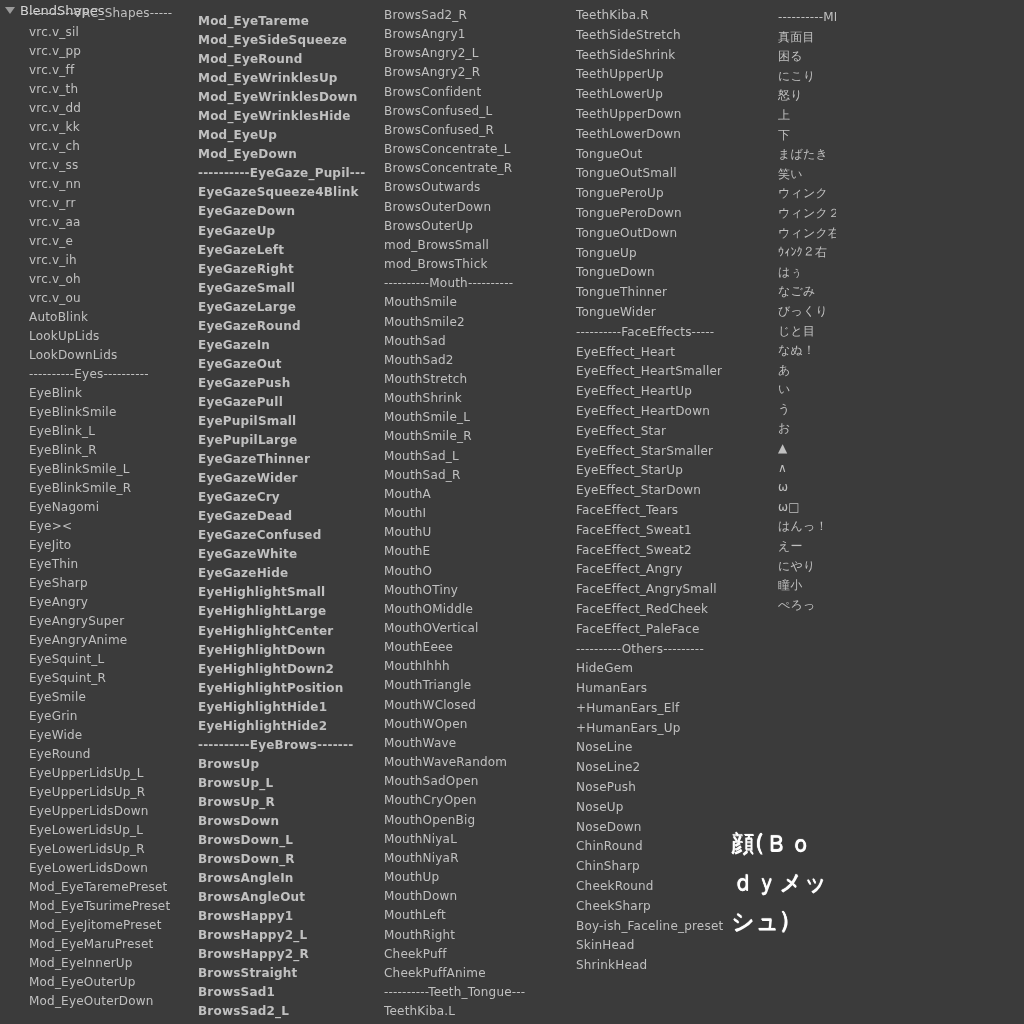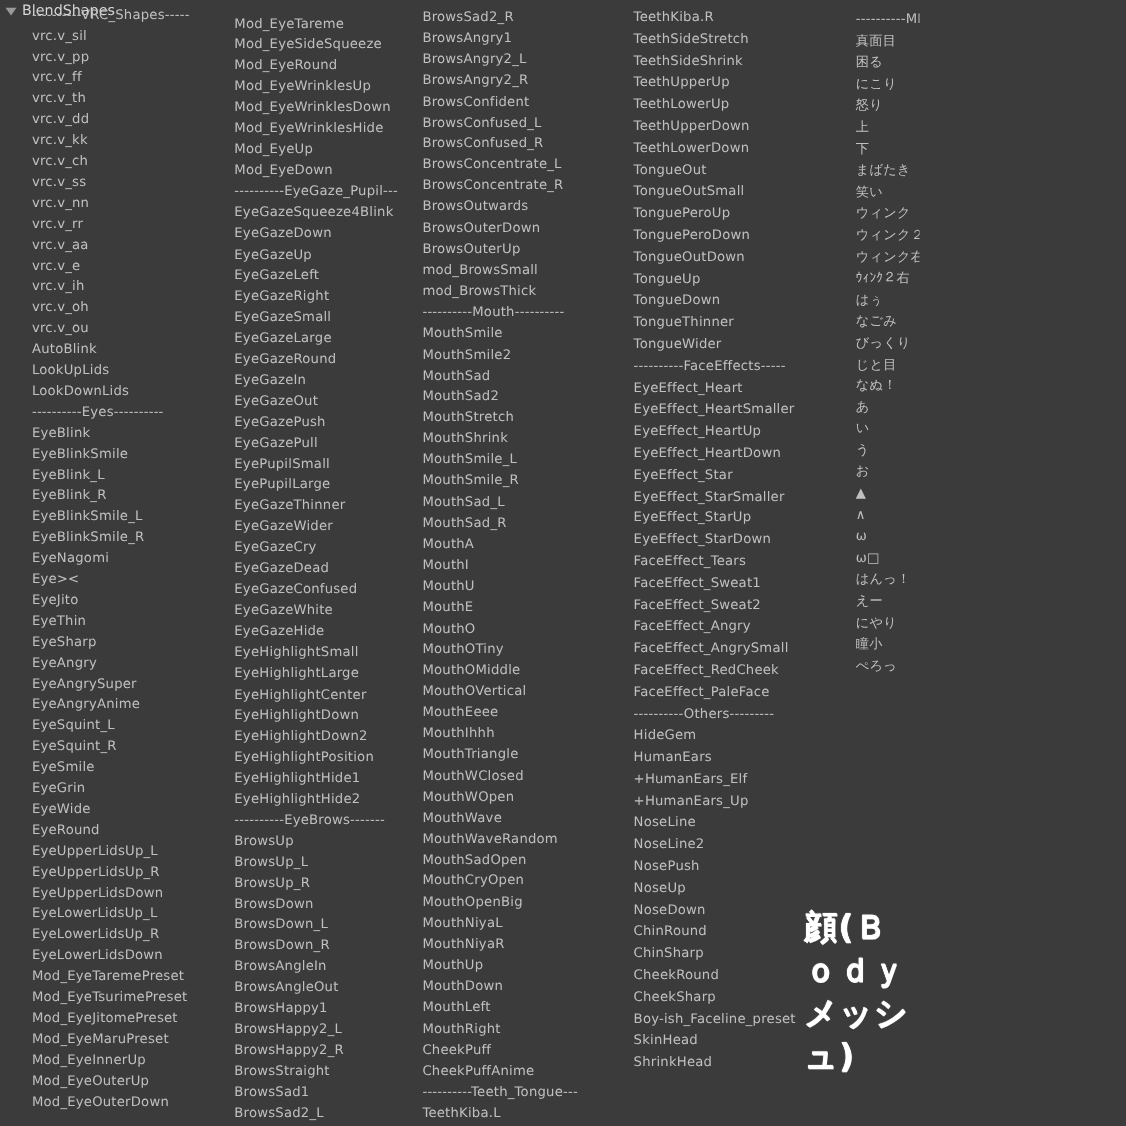--- a/index.html
+++ b/index.html
@@ -20,27 +20,27 @@
     border-right:5px solid transparent;
     border-top:7px solid #9a9a9a;
     margin-top:1px;
   }
   .col {
     position:absolute; color:#c0c0c0; font-size:12px;
     white-space:pre; letter-spacing:0.2px;
   }
   .col .row { height:var(--lh); line-height:var(--lh); }
   .col1 { left:29px;  top:4px; --lh:19px;   }
-  .col2 { left:213px; top:12px; --lh:19.05px;}
+  .col2 { left:198px; top:12px;font-weight:bold; --lh:19.05px;}
   .col3 { left:384px; top:6px;  --lh:19.17px;}
   .col4 { left:576px; top:6px;  --lh:19.8px; }
   .col5 { left:778px; top:8px;  --lh:19.6px; }
   .caption {
     position:absolute; left:731px; top:824px;
-    color:#ffffff; font-weight:bold; font-size:30px;
+    color:#ffffff; font-weight:normal; font-size:23px;
     line-height:39px; letter-spacing:1px;
     text-shadow:0 0 1px #ffffff, 0.5px 0.5px 0 #ffffff;
   }
 </style>
 </head>
 <body>
 
 <div class="screen">
 
   <div class="header">

